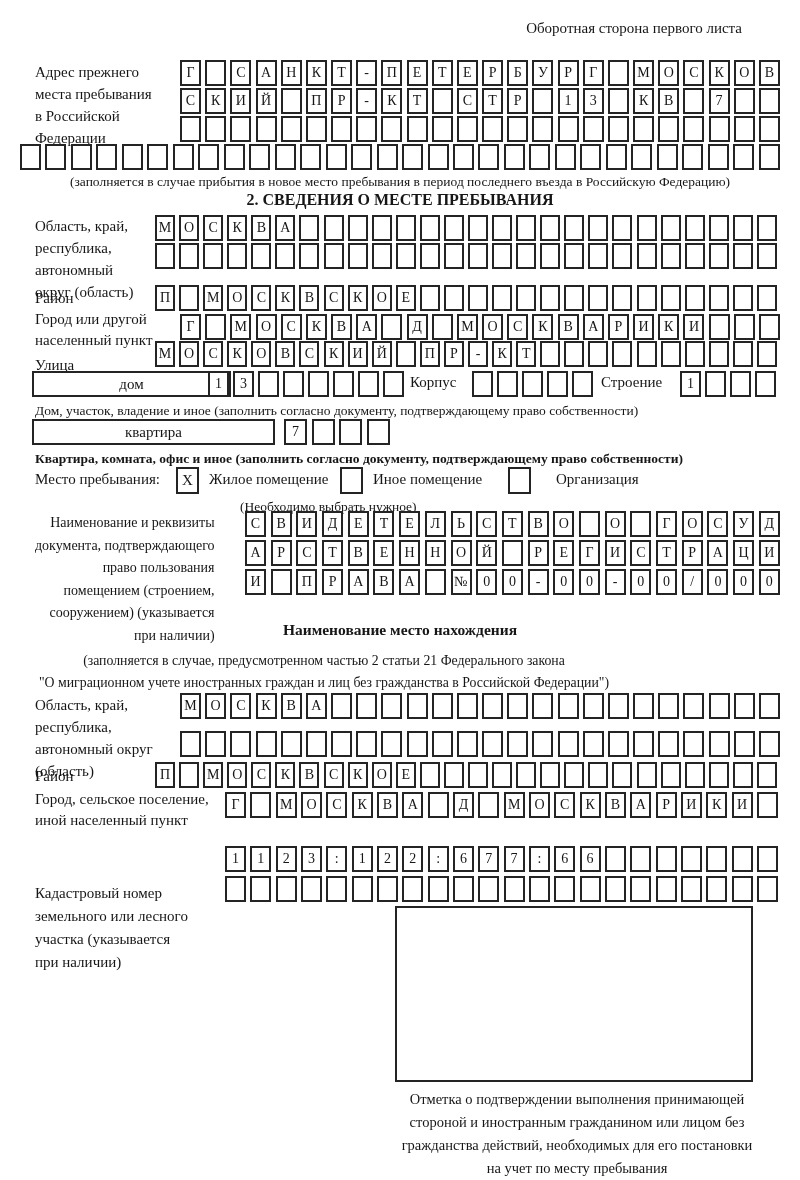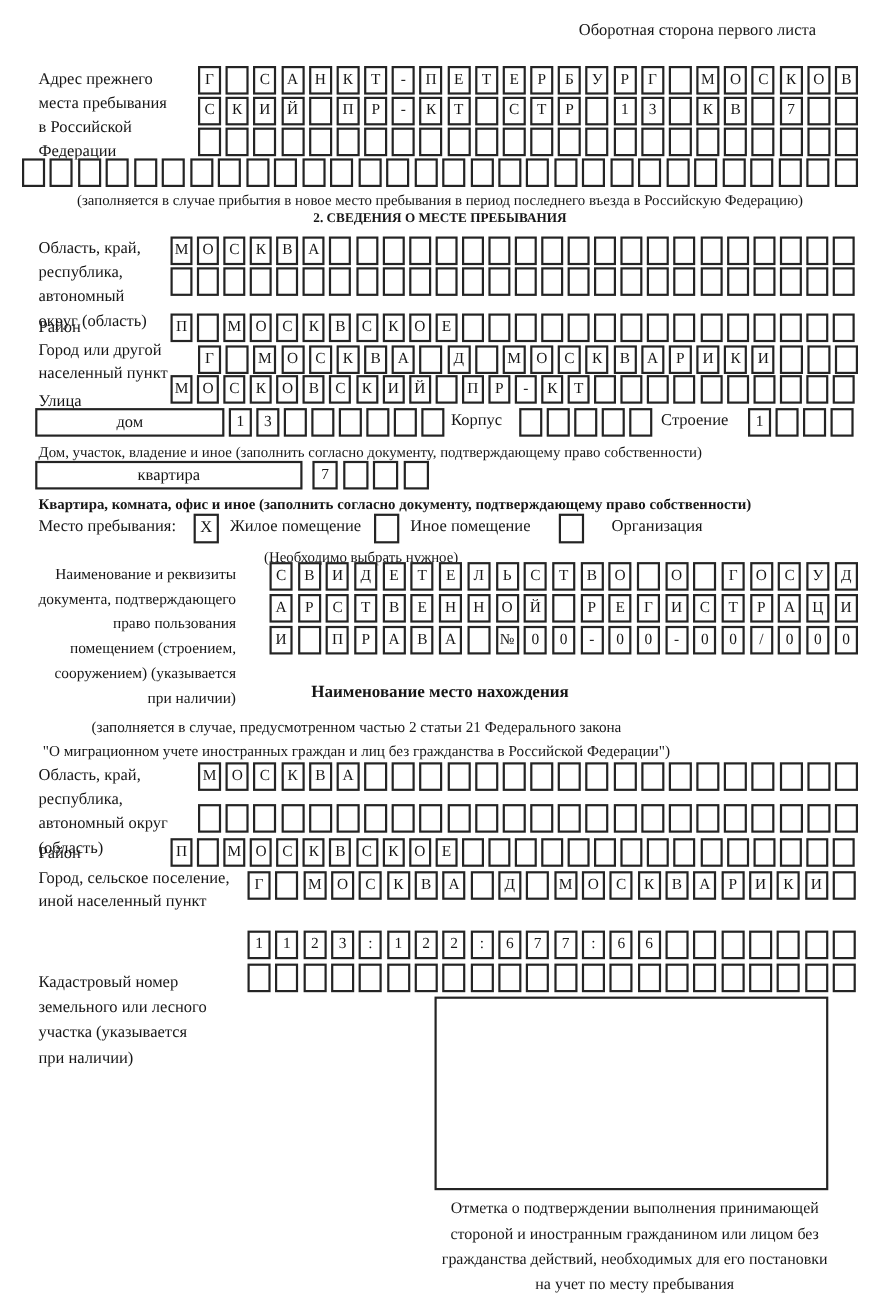--- a/index.html
+++ b/index.html
@@ -148,21 +148,21 @@
       <span class="cell"></span>
       <span class="cell"></span>
       <span class="cell"></span>
       <span class="cell"></span>
       <span class="cell"></span>
       <span class="cell"></span>
       <span class="cell"></span>
     </div>
   <div class="abs small center" style="left:0;top:172px;width:800px;">(заполняется в случае прибытия в новое место пребывания в период последнего въезда в Российскую Федерацию)</div>
 
-  <div class="abs center bold" style="left:0;top:191px;width:800px;font-size:12px;">2. СВЕДЕНИЯ О МЕСТЕ ПРЕБЫВАНИЯ</div>
+  <div class="abs center bold" style="left:0;top:191px;width:800px;font-size:16px;">2. СВЕДЕНИЯ О МЕСТЕ ПРЕБЫВАНИЯ</div>
 
   <div class="abs lbl" style="left:35px;top:215px;">Область, край,
 республика,
 автономный
 округ (область)</div>
   <div class="cellrow cw20" style="left:155px;top:215px;width:622px;">
       <span class="cell">М</span>
       <span class="cell">О</span>
       <span class="cell">С</span>
       <span class="cell">К</span>
@@ -300,21 +300,21 @@
       <span class="cell"></span>
       <span class="cell"></span>
       <span class="cell"></span>
       <span class="cell"></span>
       <span class="cell"></span>
       <span class="cell"></span>
       <span class="cell"></span>
       <span class="cell"></span>
     </div>
 
-  <div class="labelbox" style="left:32px;top:371px;width:172px;">дом</div>
+  <div class="labelbox" style="left:32px;top:371px;width:199px;">дом</div>
   <div class="cellrow" style="left:208px;top:371px;width:196px;">
       <span class="cell">1</span>
       <span class="cell">3</span>
       <span class="cell"></span>
       <span class="cell"></span>
       <span class="cell"></span>
       <span class="cell"></span>
       <span class="cell"></span>
       <span class="cell"></span>
     </div>

